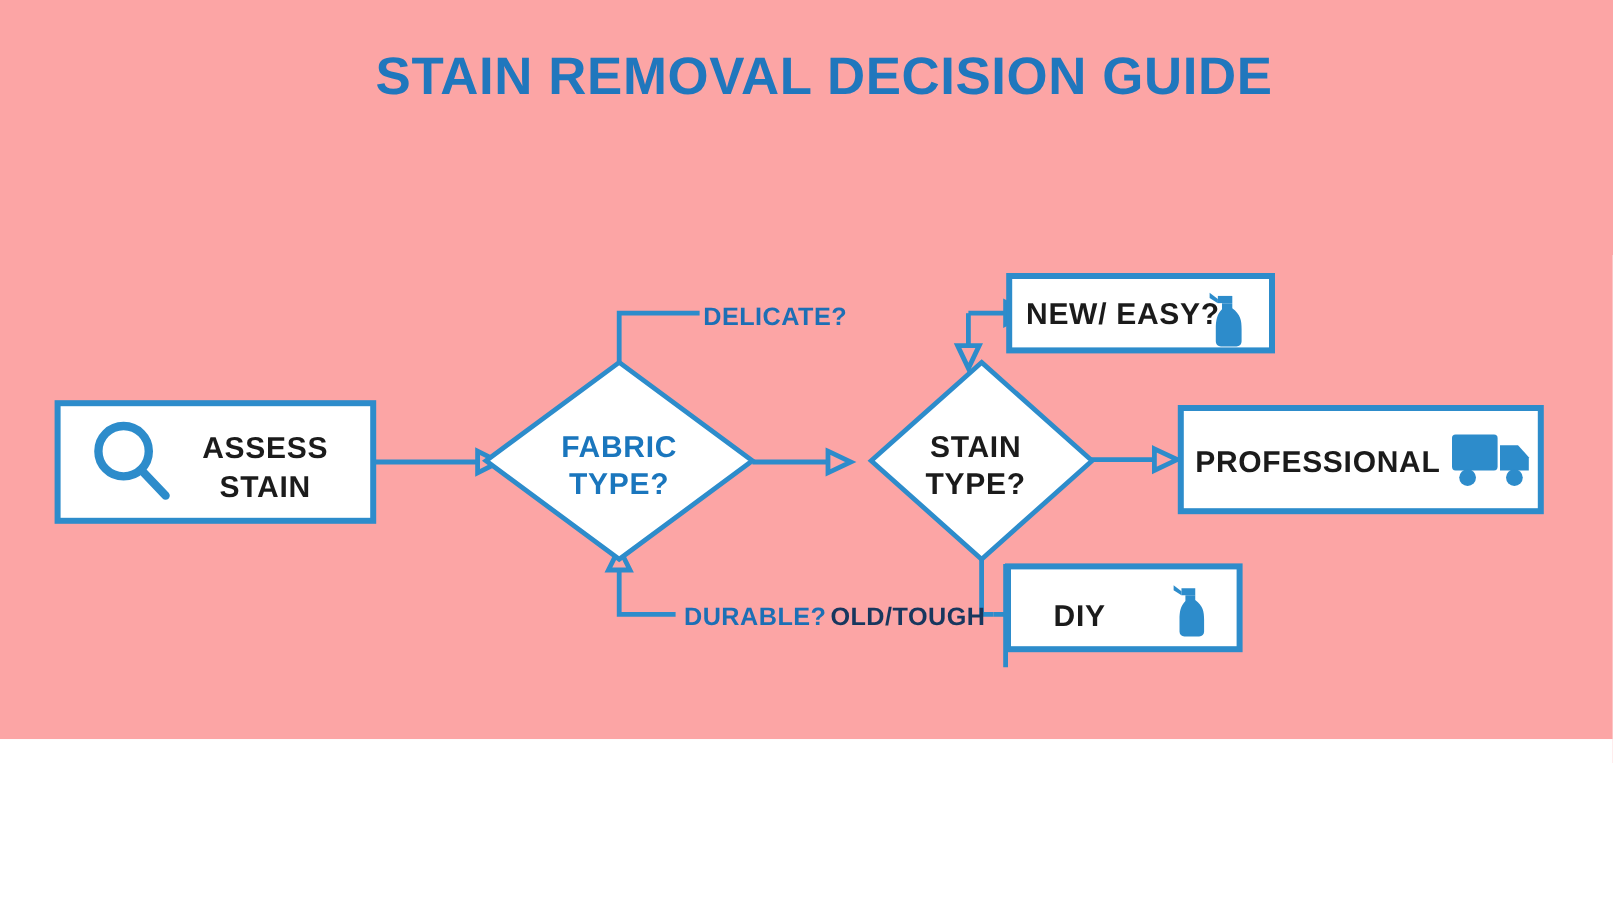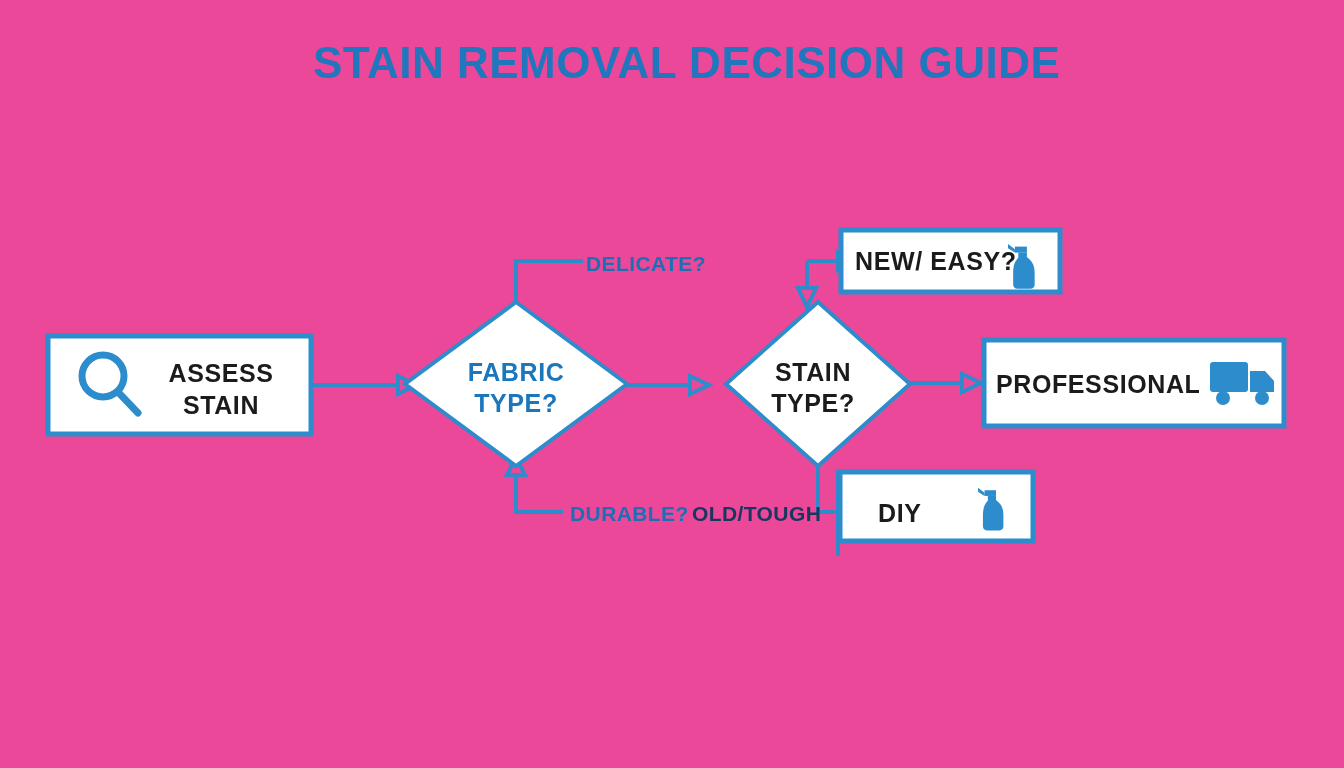--- a/index.html
+++ b/index.html
@@ -3,22 +3,22 @@
 <meta charset="utf-8">
 <style>
   html, body {
     margin: 0;
     padding: 0;
     background: #ffffff;
   }
   #canvas {
     position: relative;
     width: 1344px;
-    height: 768px;
-    background: #ec4899;
+    height: 616px;
+    background: #fca5a5;
     overflow: hidden;
     font-family: "Liberation Sans", sans-serif;
   }
   #flow {
     position: absolute;
     inset: 0;
     width: 1344px;
     height: 768px;
     display: block;
   }

